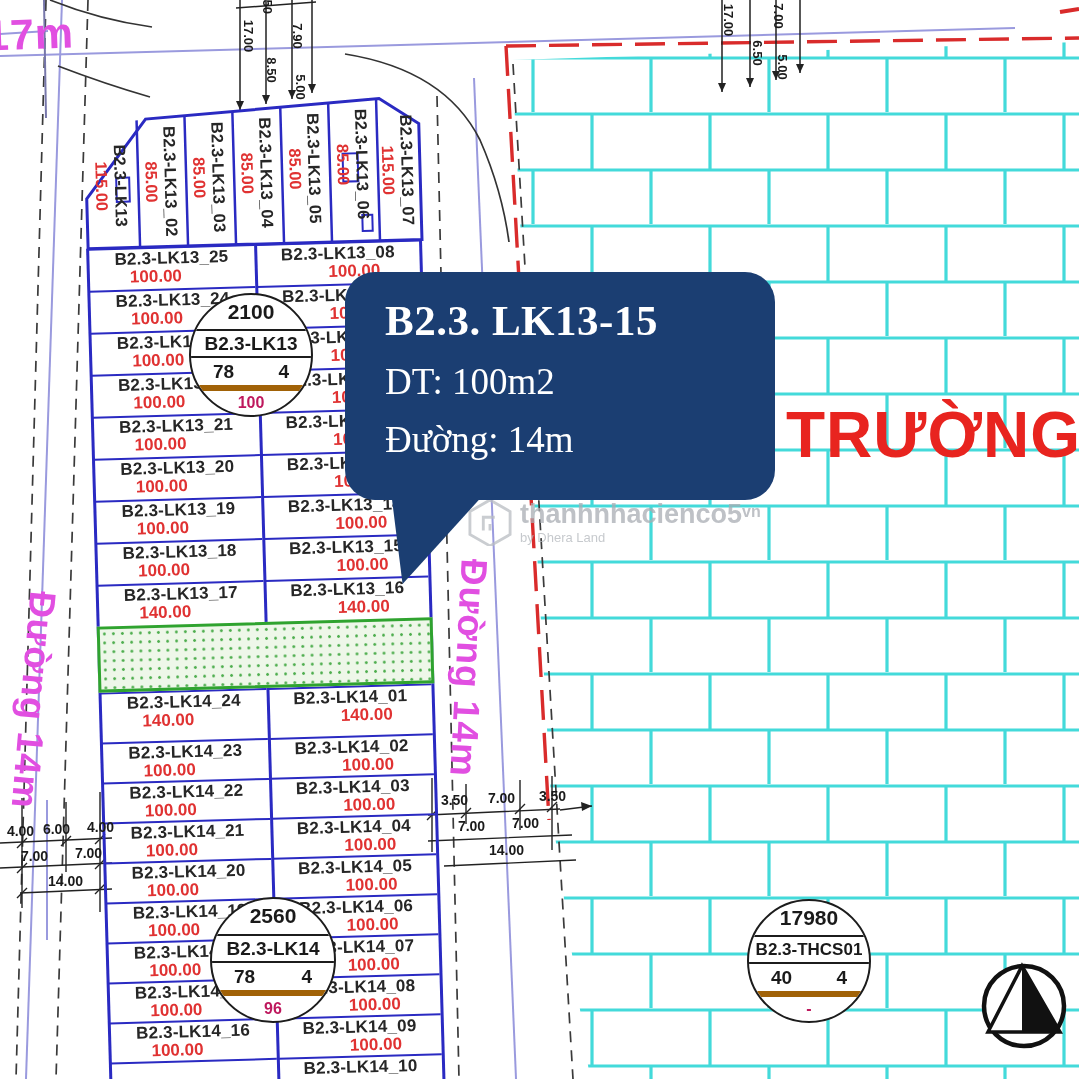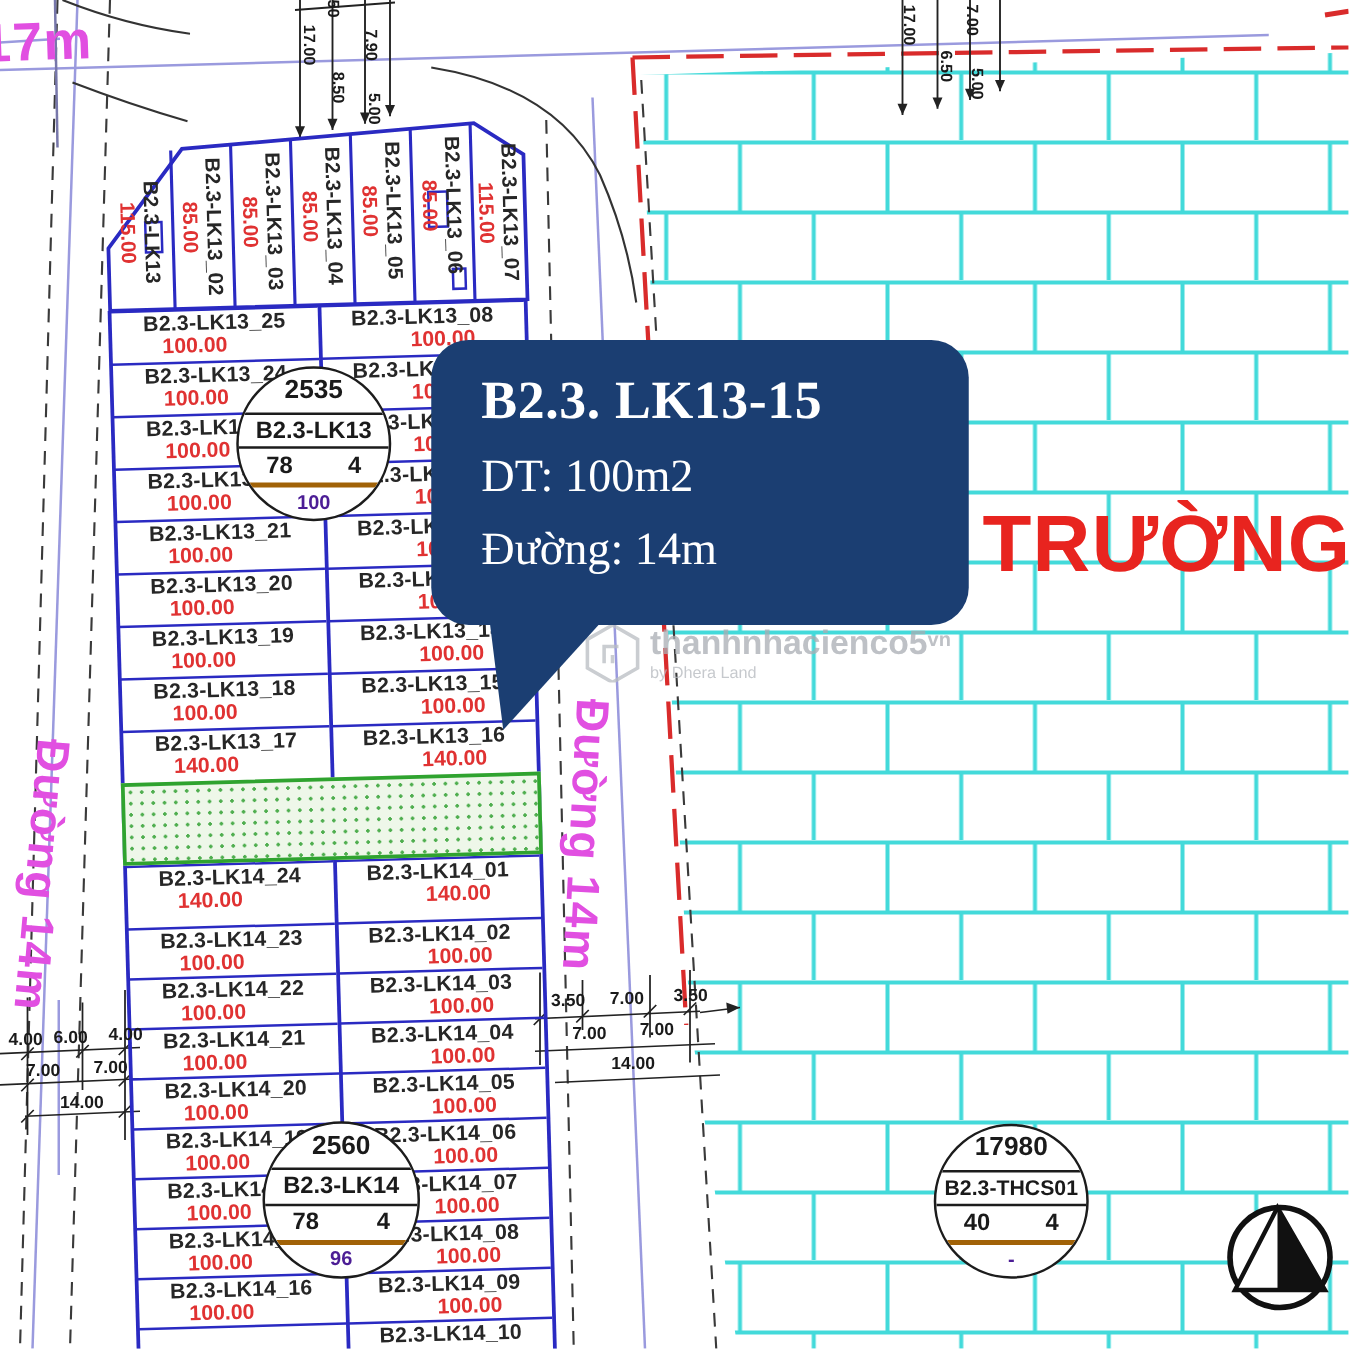--- a/index.html
+++ b/index.html
@@ -25,21 +25,21 @@
                background-image:radial-gradient(#4fae4f 1.3px,rgba(0,0,0,0) 1.5px);background-size:9px 9px;}
 
   
   .badge{position:absolute;border:2.5px solid #1c1c1c;border-radius:50%;background:#fff;
          display:flex;flex-direction:column;overflow:hidden;z-index:3;box-sizing:border-box;}
   .badge>div{display:flex;align-items:center;justify-content:center;}
   .b-top{height:31%;font:600 21px "Liberation Sans",sans-serif;color:#1a1a1a;}
   .b-name{height:23%;border-top:2px solid #1c1c1c;font:700 19px "Liberation Sans",sans-serif;color:#1a1a1a;}
   .b-mid{height:24%;border-top:2px solid #1c1c1c;font:700 19px "Liberation Sans",sans-serif;color:#1a1a1a;
          justify-content:space-between !important;padding:0 22px;}
-  .b-bot{height:22%;border-top:4px solid #a16207;font:600 16px "Liberation Sans",sans-serif;color:#4c1d95;text-align:center;}
+  .b-bot{height:22%;border-top:6px solid #a16207;font:600 16px "Liberation Sans",sans-serif;color:#be185d;text-align:center;}
 
   
   #tooltip-tail{position:absolute;left:383px;top:490px;width:98px;height:94px;z-index:6;
                 background:#1b3e72;clip-path:polygon(8% 0,100% 8%,20% 100%);}
   #tooltip{position:absolute;left:345px;top:272px;width:430px;height:228px;z-index:6;
            background:#1b3e72;border-radius:30px;color:#fff;
            font-family:"Liberation Serif",serif;padding:24px 0 0 40px;box-sizing:border-box;}
   #tooltip .tt-title{font-size:43px;font-weight:700;letter-spacing:.5px;}
   #tooltip .tt-line{font-size:37px;margin-top:15px;}
 
@@ -348,21 +348,21 @@
         <div class="plot-cell right" style="left: 171px; top: 962px; width: 163px; height: 30px;">
           <div class="p-label">B2.3-LK14_10</div>
           <div class="p-area"></div>
         </div>
       </div>
 
     <div id="green-strip"></div>
   </div>
 
   <div class="badge" style="left:189px;top:293px;width:124px;height:124px;">
-    <div class="b-top">2535</div>
+    <div class="b-top">2100</div>
     <div class="b-name">B2.3-LK13</div>
     <div class="b-mid">
       <span>78</span>
       <span>4</span>
     </div>
     <div class="b-bot">100</div>
   </div>
 
   <div class="badge" style="left:210px;top:859px;width:126px;height:126px;margin-top:38px;">
     <div class="b-top">2560</div>

